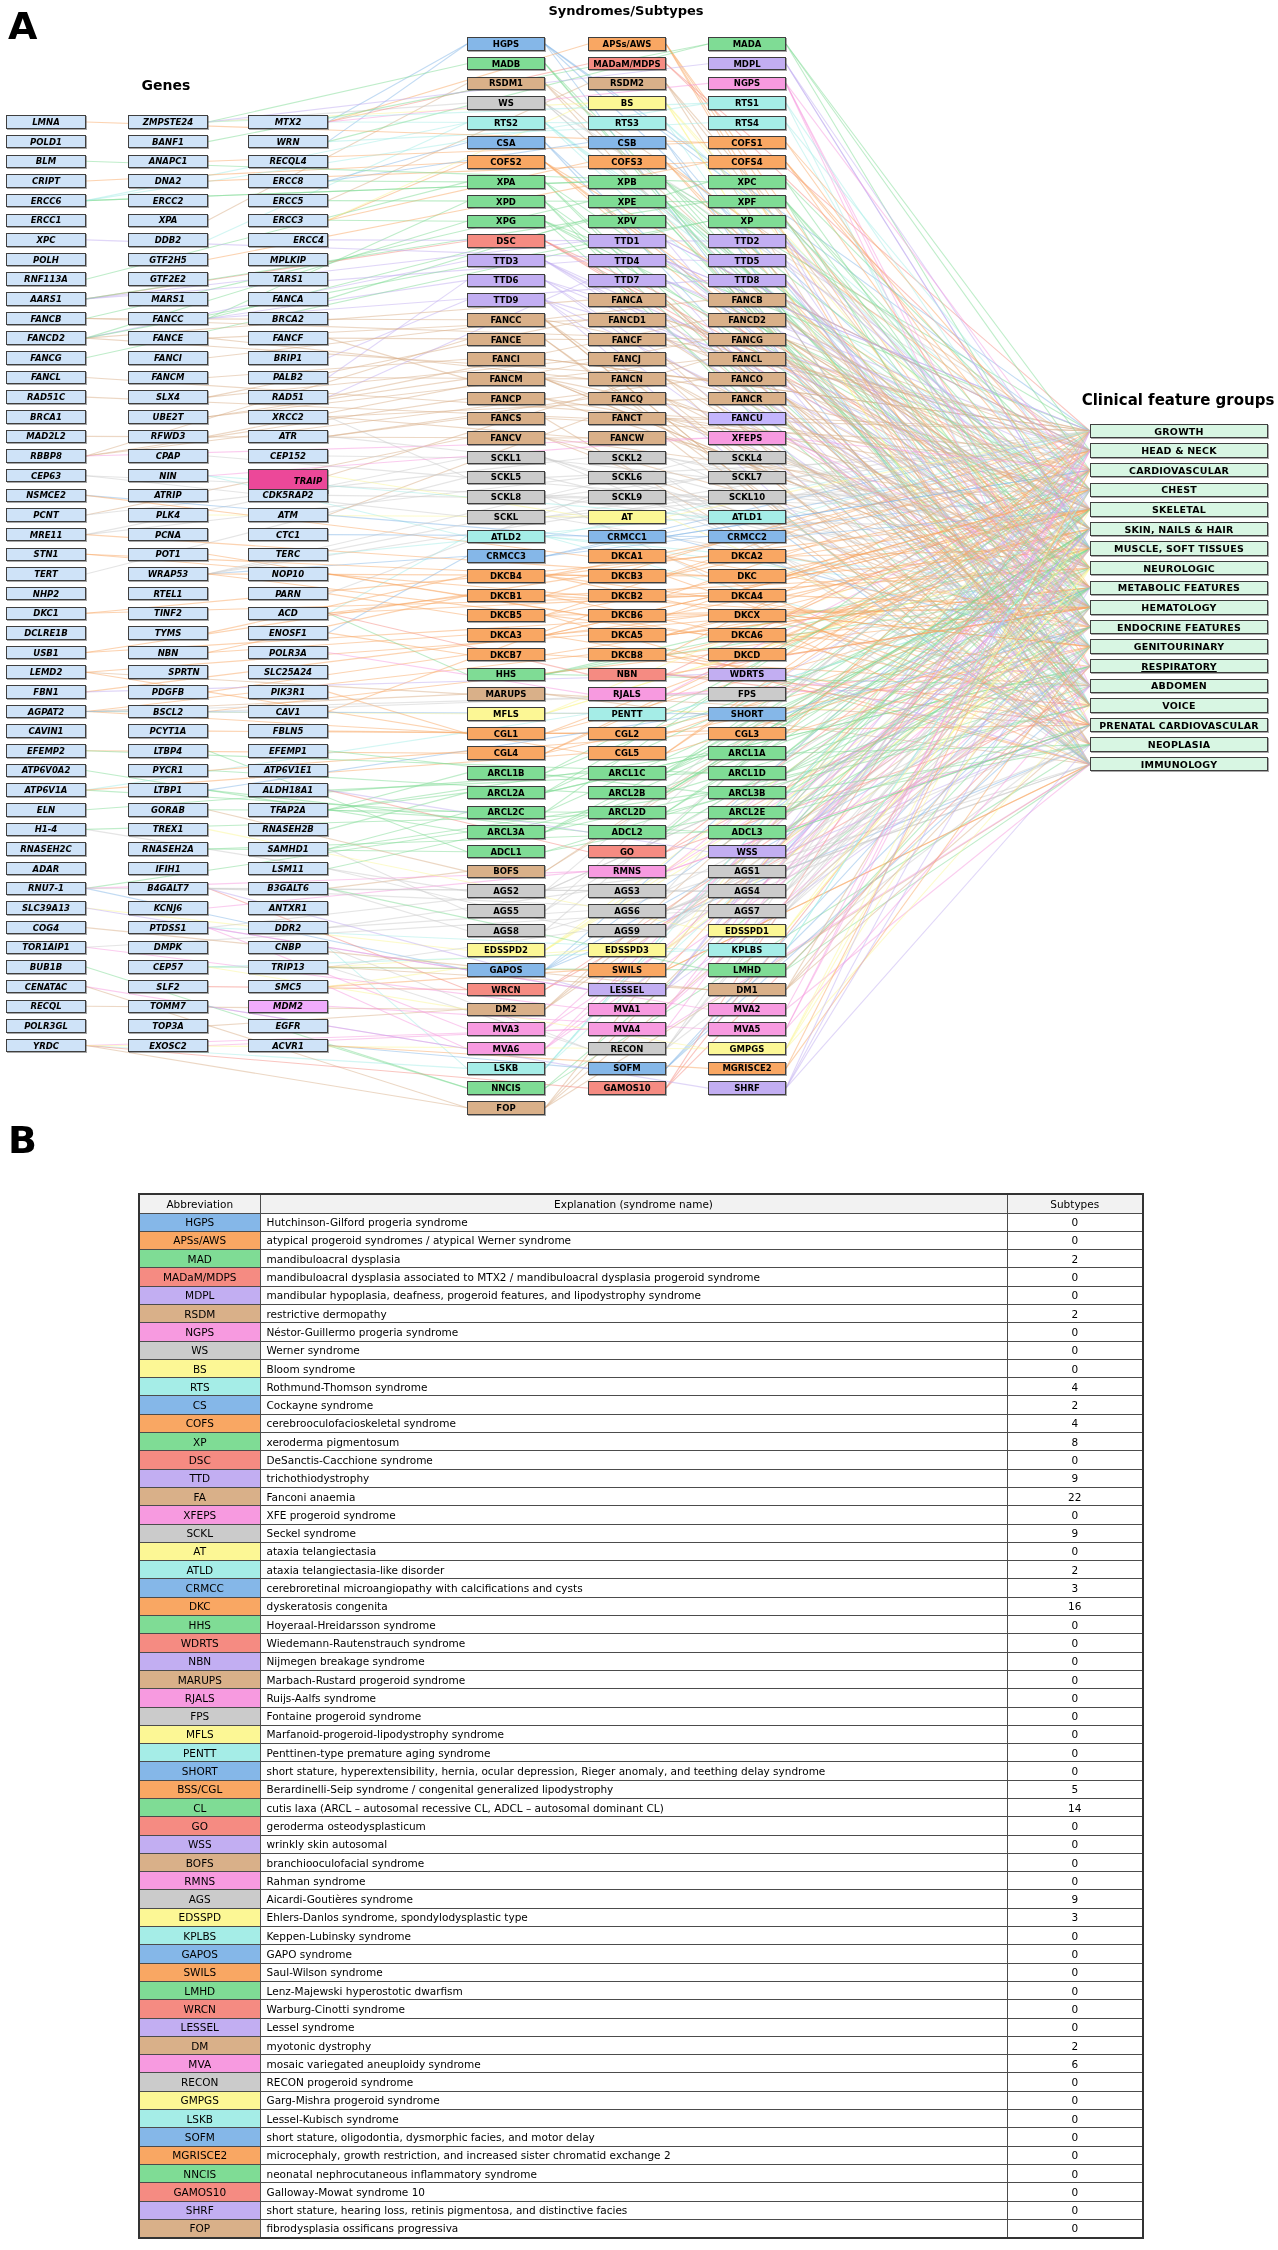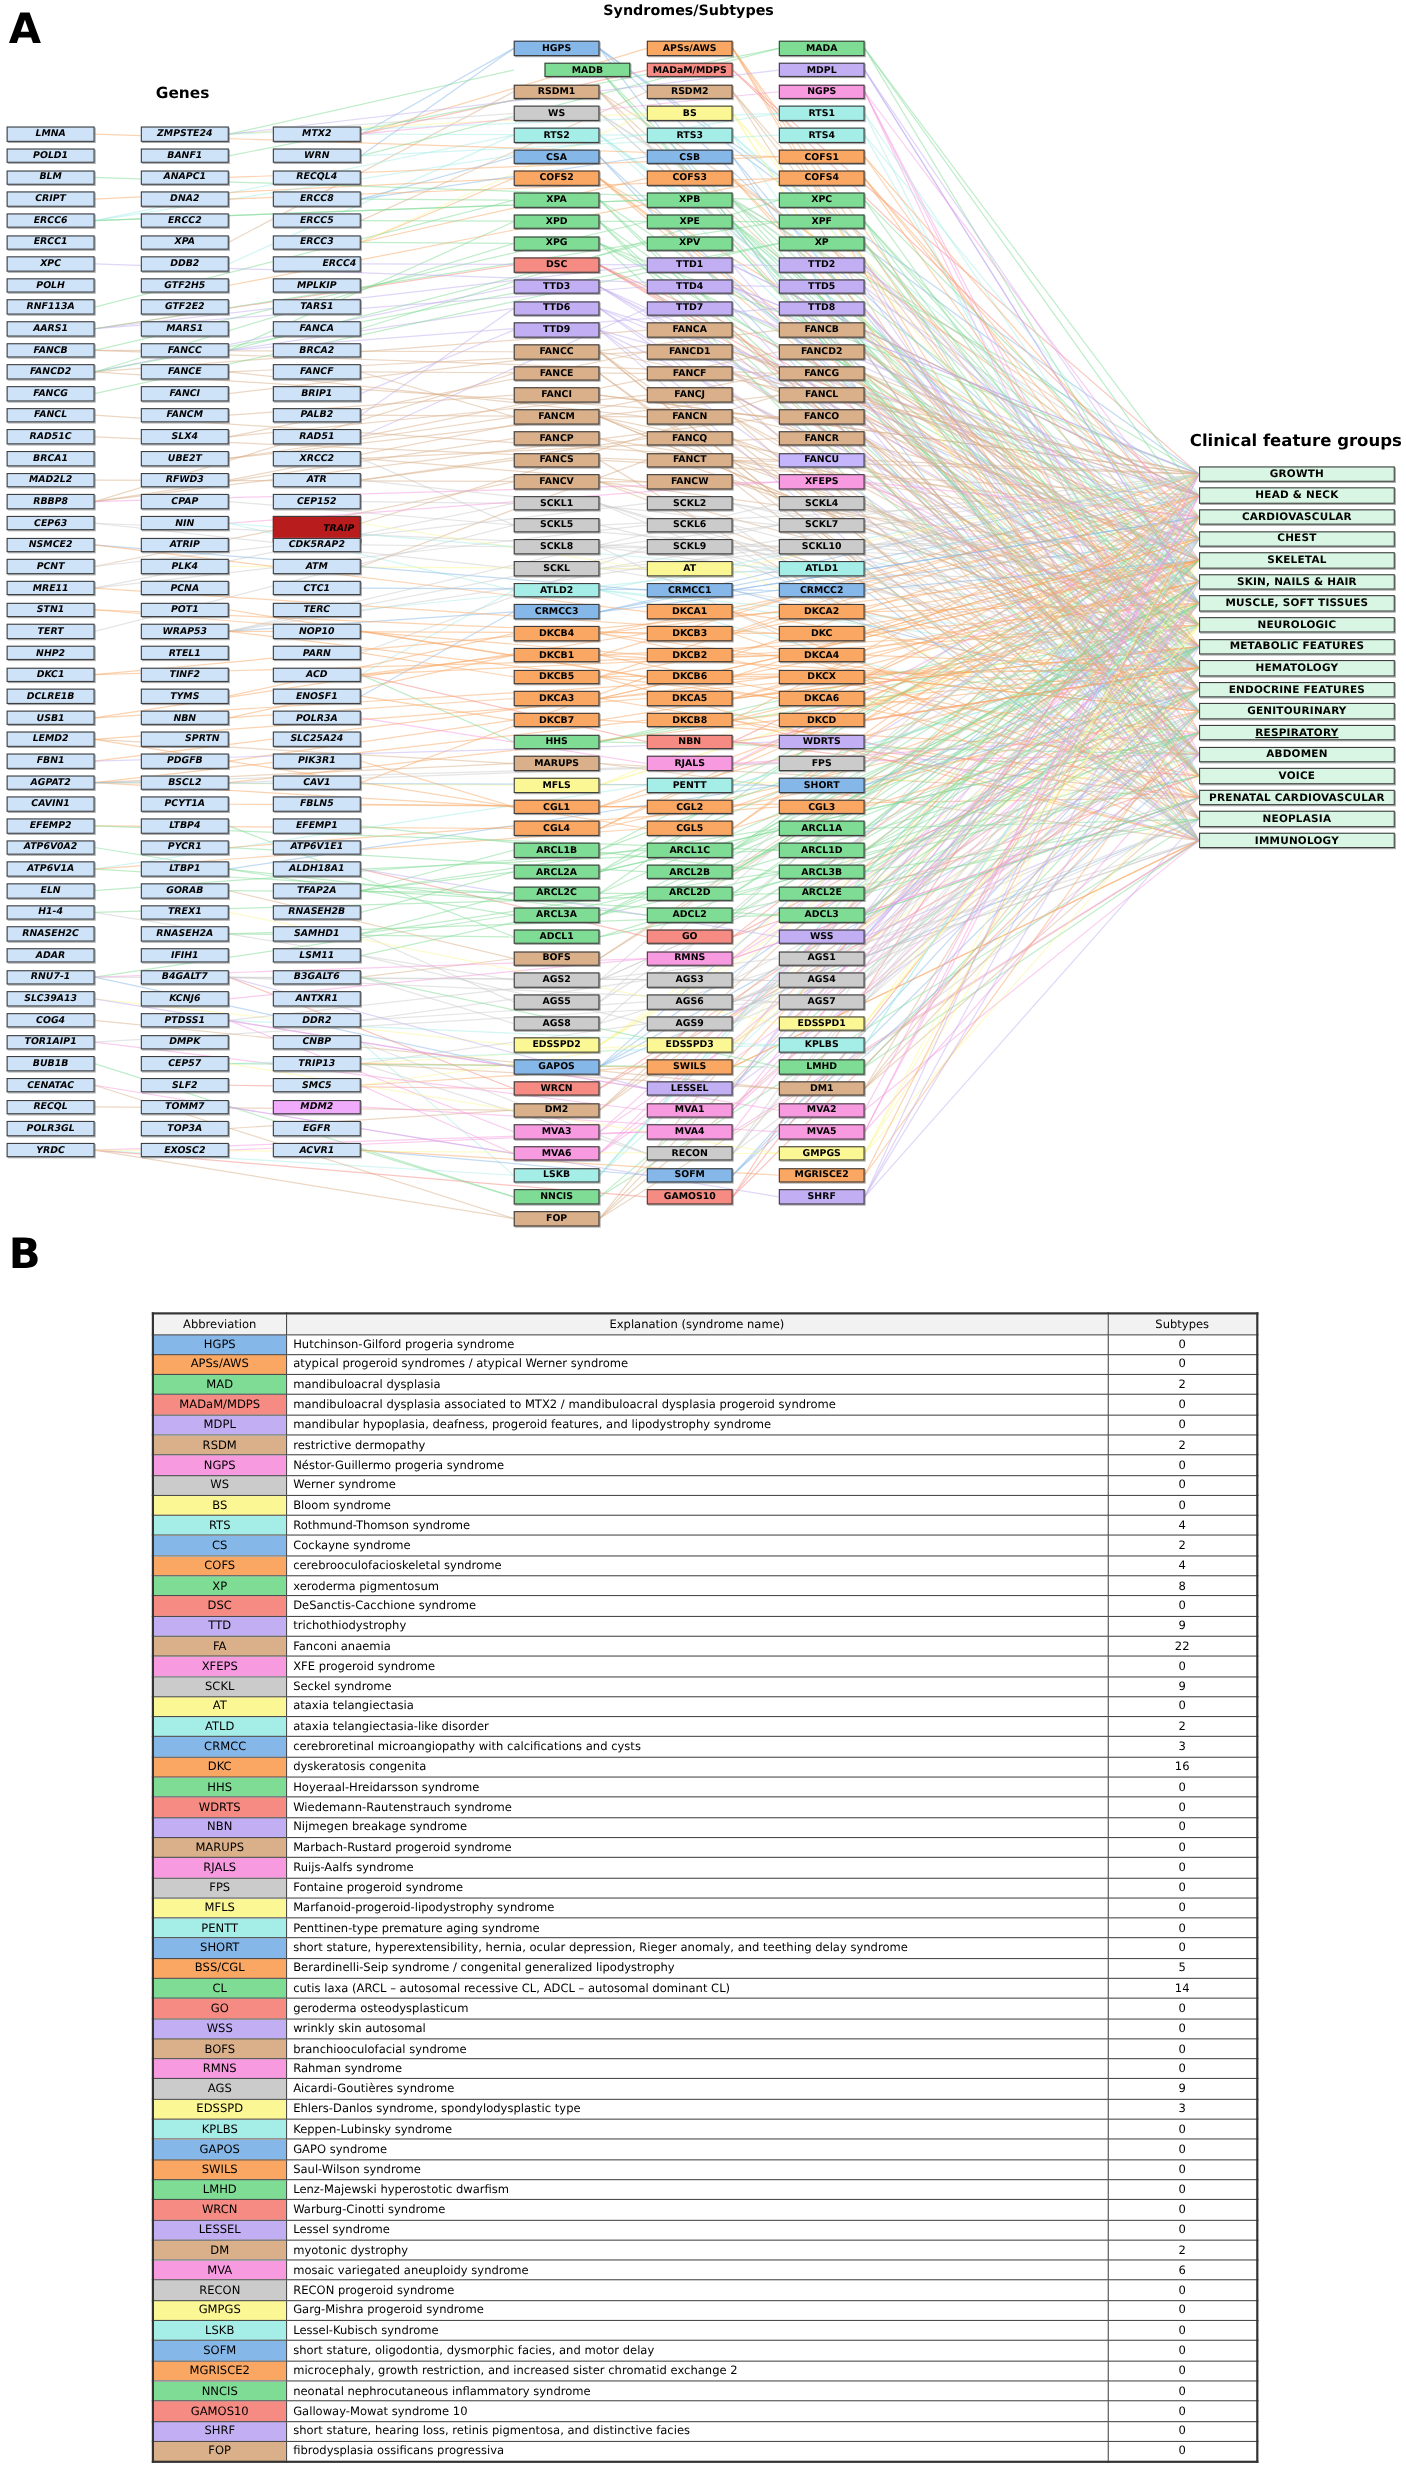--- a/index.html
+++ b/index.html
@@ -883,21 +883,21 @@
     <div class="box gene" style="left: 248px; top: 272.45px; width: 80px; height: 13.5px; background: rgb(207, 227, 248);">TARS1</div>
     <div class="box gene" style="left: 248px; top: 292.1px; width: 80px; height: 13.5px; background: rgb(207, 227, 248);">FANCA</div>
     <div class="box gene" style="left: 248px; top: 311.75px; width: 80px; height: 13.5px; background: rgb(207, 227, 248);">BRCA2</div>
     <div class="box gene" style="left: 248px; top: 331.4px; width: 80px; height: 13.5px; background: rgb(207, 227, 248);">FANCF</div>
     <div class="box gene" style="left: 248px; top: 351.05px; width: 80px; height: 13.5px; background: rgb(207, 227, 248);">BRIP1</div>
     <div class="box gene" style="left: 248px; top: 370.7px; width: 80px; height: 13.5px; background: rgb(207, 227, 248);">PALB2</div>
     <div class="box gene" style="left: 248px; top: 390.35px; width: 80px; height: 13.5px; background: rgb(207, 227, 248);">RAD51</div>
     <div class="box gene" style="left: 248px; top: 410px; width: 80px; height: 13.5px; background: rgb(207, 227, 248);">XRCC2</div>
     <div class="box gene" style="left: 248px; top: 429.65px; width: 80px; height: 13.5px; background: rgb(207, 227, 248);">ATR</div>
     <div class="box gene" style="left: 248px; top: 449.3px; width: 80px; height: 13.5px; background: rgb(207, 227, 248);">CEP152</div>
-    <div class="box gene" style="left: 248px; top: 468.95px; width: 80px; height: 24px; background: #b91c1c; padding-left: 40px;">TRAIP</div>
+    <div class="box gene" style="left: 248px; top: 468.95px; width: 80px; height: 24px; background: #ec4899; padding-left: 40px;">TRAIP</div>
     <div class="box gene" style="left: 248px; top: 488.6px; width: 80px; height: 13.5px; background: rgb(207, 227, 248);">CDK5RAP2</div>
     <div class="box gene" style="left: 248px; top: 508.25px; width: 80px; height: 13.5px; background: rgb(207, 227, 248);">ATM</div>
     <div class="box gene" style="left: 248px; top: 527.9px; width: 80px; height: 13.5px; background: rgb(207, 227, 248);">CTC1</div>
     <div class="box gene" style="left: 248px; top: 547.55px; width: 80px; height: 13.5px; background: rgb(207, 227, 248);">TERC</div>
     <div class="box gene" style="left: 248px; top: 567.2px; width: 80px; height: 13.5px; background: rgb(207, 227, 248);">NOP10</div>
     <div class="box gene" style="left: 248px; top: 586.85px; width: 80px; height: 13.5px; background: rgb(207, 227, 248);">PARN</div>
     <div class="box gene" style="left: 248px; top: 606.5px; width: 80px; height: 13.5px; background: rgb(207, 227, 248);">ACD</div>
     <div class="box gene" style="left: 248px; top: 626.15px; width: 80px; height: 13.5px; background: rgb(207, 227, 248);">ENOSF1</div>
     <div class="box gene" style="left: 248px; top: 645.8px; width: 80px; height: 13.5px; background: rgb(207, 227, 248);">POLR3A</div>
     <div class="box gene" style="left: 248px; top: 665.45px; width: 80px; height: 13.5px; background: rgb(207, 227, 248);">SLC25A24</div>
@@ -914,21 +914,21 @@
     <div class="box gene" style="left: 248px; top: 881.6px; width: 80px; height: 13.5px; background: rgb(207, 227, 248);">B3GALT6</div>
     <div class="box gene" style="left: 248px; top: 901.25px; width: 80px; height: 13.5px; background: rgb(207, 227, 248);">ANTXR1</div>
     <div class="box gene" style="left: 248px; top: 920.9px; width: 80px; height: 13.5px; background: rgb(207, 227, 248);">DDR2</div>
     <div class="box gene" style="left: 248px; top: 940.55px; width: 80px; height: 13.5px; background: rgb(207, 227, 248);">CNBP</div>
     <div class="box gene" style="left: 248px; top: 960.2px; width: 80px; height: 13.5px; background: rgb(207, 227, 248);">TRIP13</div>
     <div class="box gene" style="left: 248px; top: 979.85px; width: 80px; height: 13.5px; background: rgb(207, 227, 248);">SMC5</div>
     <div class="box gene" style="left: 248px; top: 999.5px; width: 80px; height: 13.5px; background: #f0abfc;">MDM2</div>
     <div class="box gene" style="left: 248px; top: 1019.15px; width: 80px; height: 13.5px; background: rgb(207, 227, 248);">EGFR</div>
     <div class="box gene" style="left: 248px; top: 1038.8px; width: 80px; height: 13.5px; background: rgb(207, 227, 248);">ACVR1</div>
     <div class="box synd" style="left: 467px; top: 37.25px; width: 78px; height: 13.5px; background: rgb(133, 183, 232);">HGPS</div>
-    <div class="box synd" style="left: 467px; top: 56.95px; width: 78px; height: 13.5px; background: rgb(127, 220, 149); margin-left: 28px;">MADB</div>
+    <div class="box synd" style="left: 467px; top: 56.95px; width: 78px; height: 13.5px; background: rgb(127, 220, 149);">MADB</div>
     <div class="box synd" style="left: 467px; top: 76.65px; width: 78px; height: 13.5px; background: rgb(217, 176, 137);">RSDM1</div>
     <div class="box synd" style="left: 467px; top: 96.35px; width: 78px; height: 13.5px; background: rgb(203, 203, 203);">WS</div>
     <div class="box synd" style="left: 467px; top: 116.05px; width: 78px; height: 13.5px; background: rgb(165, 237, 231);">RTS2</div>
     <div class="box synd" style="left: 467px; top: 135.75px; width: 78px; height: 13.5px; background: rgb(133, 183, 232);">CSA</div>
     <div class="box synd" style="left: 467px; top: 155.45px; width: 78px; height: 13.5px; background: rgb(249, 167, 99);">COFS2</div>
     <div class="box synd" style="left: 467px; top: 175.15px; width: 78px; height: 13.5px; background: rgb(127, 220, 149);">XPA</div>
     <div class="box synd" style="left: 467px; top: 194.85px; width: 78px; height: 13.5px; background: rgb(127, 220, 149);">XPD</div>
     <div class="box synd" style="left: 467px; top: 214.55px; width: 78px; height: 13.5px; background: rgb(127, 220, 149);">XPG</div>
     <div class="box synd" style="left: 467px; top: 234.25px; width: 78px; height: 13.5px; background: rgb(245, 139, 130);">DSC</div>
     <div class="box synd" style="left: 467px; top: 253.95px; width: 78px; height: 13.5px; background: rgb(194, 174, 242);">TTD3</div>

